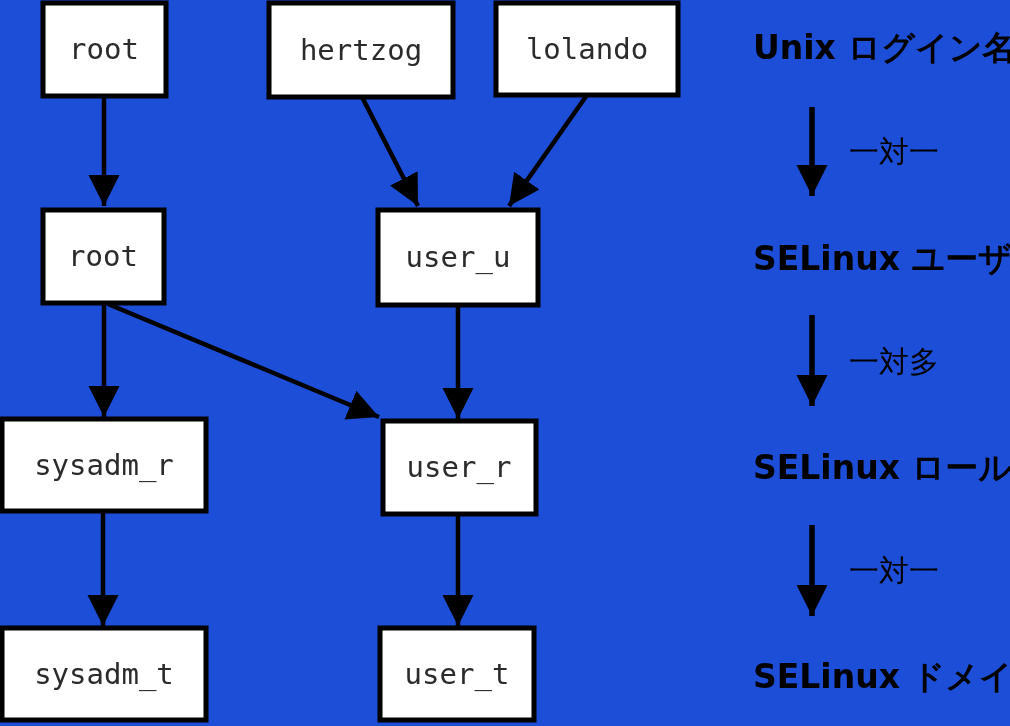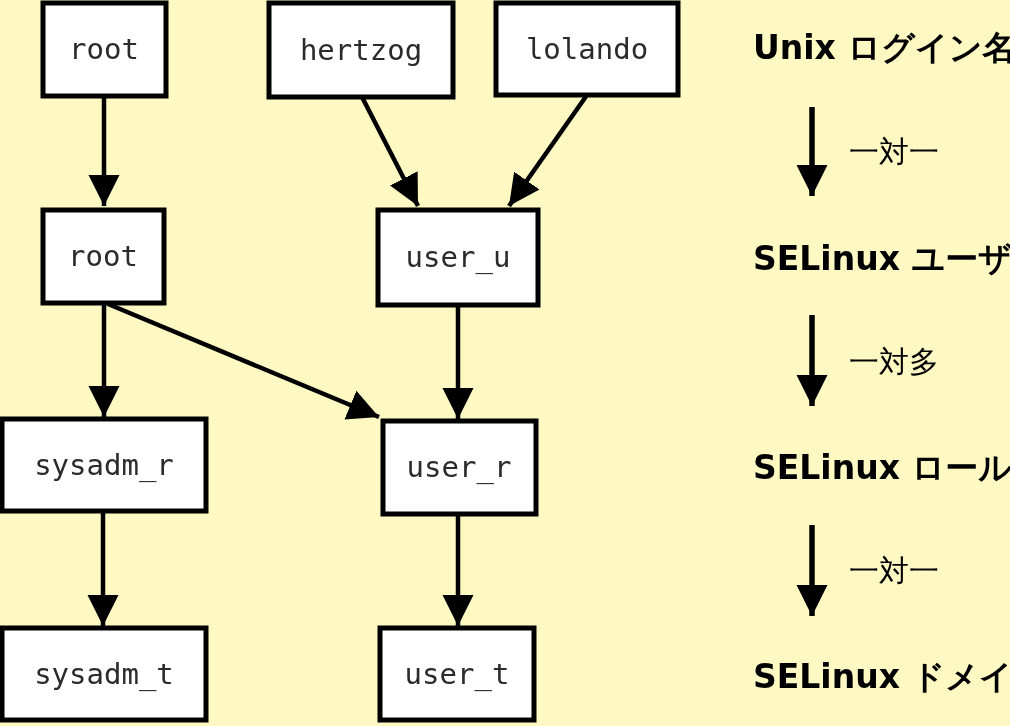--- a/index.html
+++ b/index.html
@@ -4,21 +4,21 @@
 <style>
   html, body {
     margin: 0;
     padding: 0;
     background: #ffffff;
   }
   #stage {
     position: relative;
     width: 1010px;
     height: 726px;
-    background: #fef9c3;
+    background: #1d4ed8;
     overflow: hidden;
   }
   svg { display: block; }
   .box {
     fill: #ffffff;
     stroke: #000000;
     stroke-width: 5px;
   }
   .box-label {
     font-family: "DejaVu Sans Mono", monospace;

